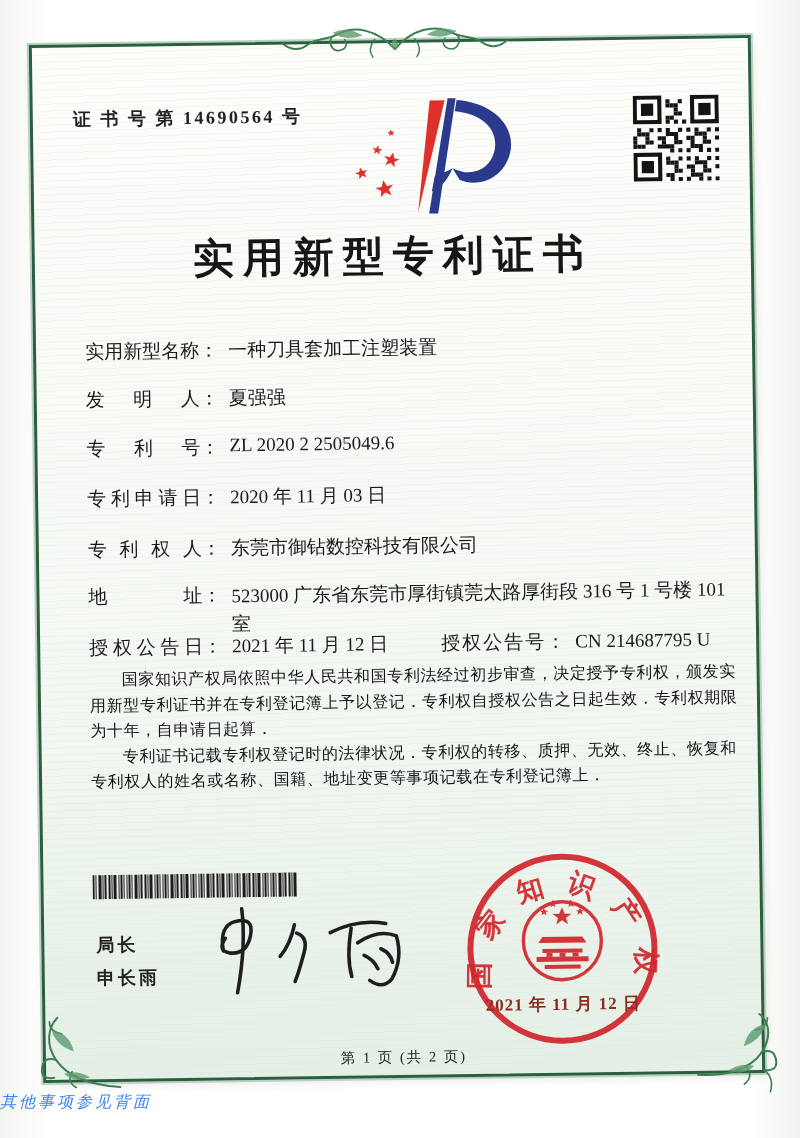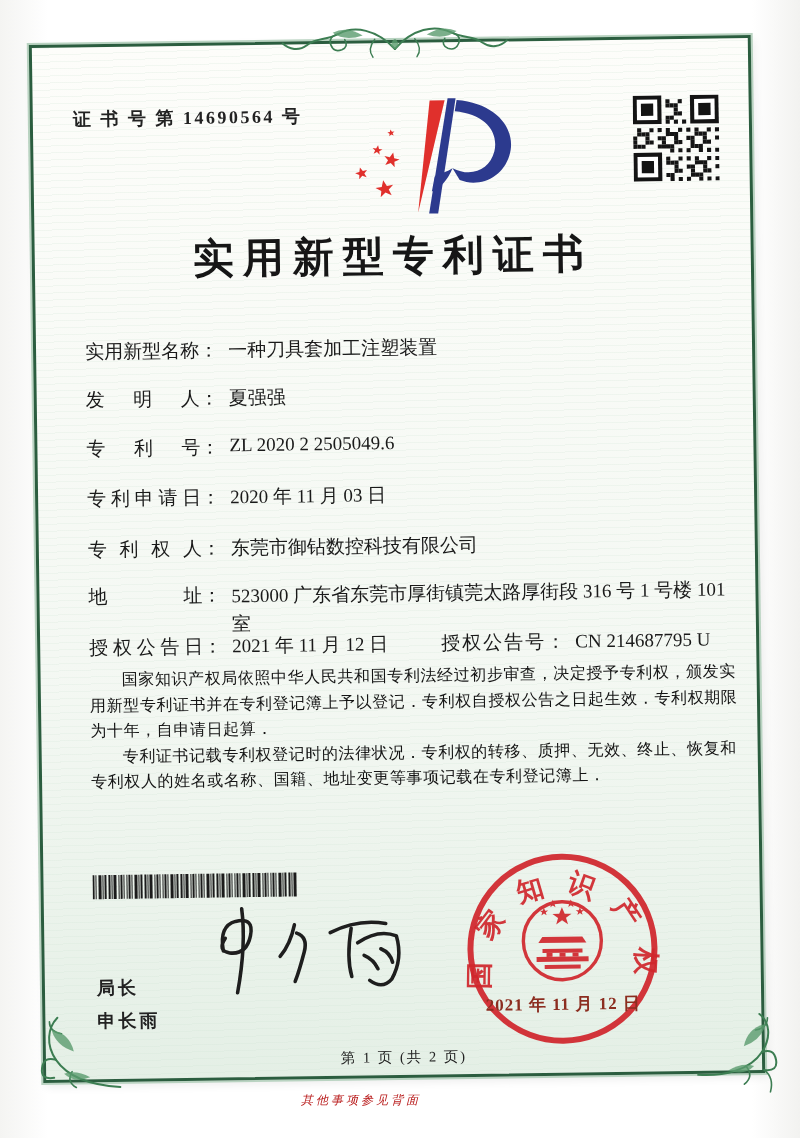--- a/index.html
+++ b/index.html
@@ -36,32 +36,32 @@
   .grant2{ position:absolute; left:352px; top:0; white-space:nowrap; }
   .grant2 .g-label{ letter-spacing:2px; }
 
   .paras{ position:absolute; left:49px; top:620px; width:648px;
     font-size:16px; line-height:25.5px; letter-spacing:.6px; color:#141414; }
   .paras p{ text-indent:2em; }
 
   .barcode{ position:absolute; left:49px; top:827px; width:210px; height:26px; }
 
   .signer{ position:absolute; left:52px; top:882px; font-family:Liberation Serif, serif;
-    font-weight:bold; font-size:18px; letter-spacing:3px; color:#222; line-height:33px;margin-top:43px; }
+    font-weight:bold; font-size:18px; letter-spacing:3px; color:#222; line-height:33px; }
   .sig{ position:absolute; left:160px; top:853px; }
 
   .seal{ position:absolute; left:418px; top:808px; }
   .seal-date{ position:absolute; left:418px; top:952px; width:200px; text-align:center;
     font-size:17px; font-weight:bold; color:#8c2d20; letter-spacing:1px; }
 
   .page-info{ position:absolute; left:0; top:1005px; width:100%; text-align:center;
     font-size:14.5px; letter-spacing:2px; color:#222; }
 
-  .back-note{ position:absolute; left:0; top:1092px; width:722px; text-align:center;
-    font-size:12px; letter-spacing:3px; color:#b91c1c; font-style:italic; }
+  .back-note{ position:absolute; left:0; top:1092px; width:722px; text-align:left;
+    font-size:16px; letter-spacing:3px; color:#3b82f6; font-style:italic; }
 </style>
 </head>
 <body>
 
 <div class="sheet">
 
   <svg class="ornament" style="left:247px; top:-24px;" width="232" height="50" viewBox="0 0 232 50">
     <g fill="none" stroke="#3c7d52" stroke-width="2" stroke-linecap="round">
       <path d="M116,30 C98,10 76,6 60,14 C46,21 38,17 28,25 C20,31 10,29 4,23"></path>
       <path d="M116,30 C134,10 156,6 172,14 C186,21 194,17 204,25 C212,31 222,29 228,23"></path>

